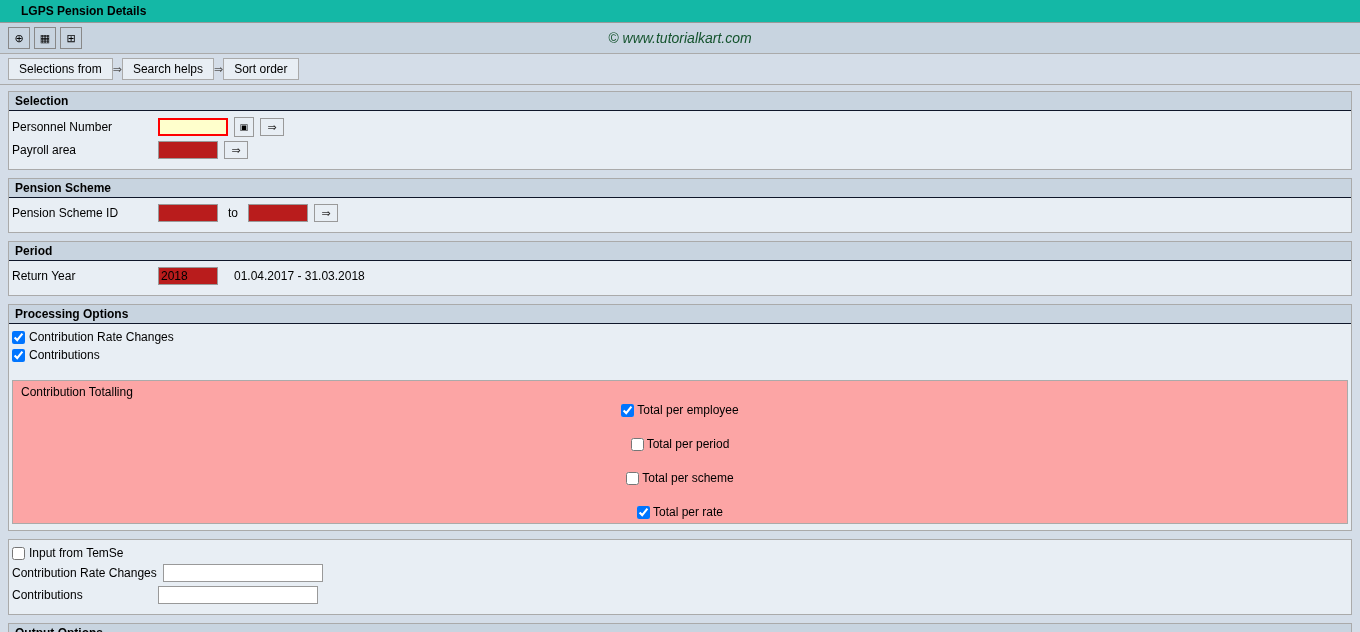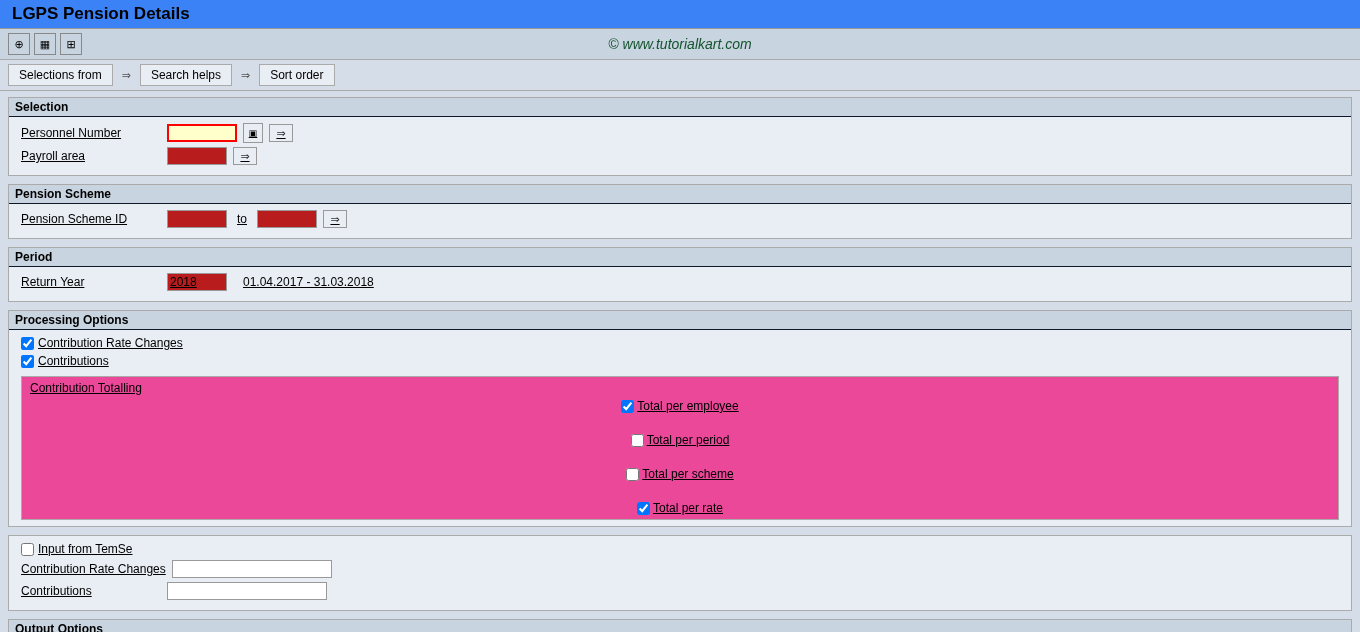--- a/index.html
+++ b/index.html
@@ -5,24 +5,24 @@
     * { box-sizing: border-box; margin: 0; padding: 0; }
     body {
       font-family: Arial, sans-serif;
       font-size: 12px;
       background: #d4dde8;
       color: #000;
       height: 632px;
       overflow: hidden;
     }
     .title-bar {
-      background: #3b82f6;
-      padding: 4px 12px;
+      background: #14b8a6;
+      padding: 4px 21px;
       font-weight: bold;
-      font-size: 17px;
+      font-size: 12px;
       border-bottom: 1px solid #999;
     }
     .toolbar {
       background: #c8d4e0;
       padding: 4px 8px;
       display: flex;
       align-items: center;
       border-bottom: 1px solid #aaa;
       gap: 6px;
       position: relative;
@@ -48,21 +48,21 @@
       left: 50%;
       transform: translateX(-50%);
       color: #14532d;
       font-size: 14px;
       font-style: italic;
     }
     .tab-bar {
       background: #d4dde8;
       padding: 4px 8px;
       display: flex;
-      gap: 9px;
+      gap: 0;
       align-items: center;
       border-bottom: 1px solid #aaa;
     }
     .tab-btn {
       background: #e8eef4;
       border: 1px solid #aaa;
       padding: 3px 10px;
       cursor: pointer;
       display: flex;
       align-items: center;
@@ -83,22 +83,21 @@
       padding: 0;
     }
     .section-header {
       background: #c8d4e0;
       padding: 2px 6px;
       font-weight: bold;
       font-size: 12px;
       border-bottom: 1px solid #0f172a;
     }
     .section-body {
-      padding: 6px 12px;
-      text-decoration: underline;
+      padding: 6px 3px;
     }
     .form-row {
       display: flex;
       align-items: center;
       margin-bottom: 4px;
       gap: 6px;
     }
     .form-label {
       min-width: 140px;
       font-size: 12px;
@@ -148,22 +147,22 @@
     }
     .checkbox-row {
       display: flex;
       align-items: center;
       gap: 4px;
       margin-bottom: 4px;
     }
     .subsection {
       border: 1px solid #aaa;
       padding: 4px 8px;
-      margin-top: 8px;
-      background: #ec4899;
+      margin-top: 18px;
+      background: #fca5a5;
     }
     .subsection-label {
       font-size: 12px;
       font-weight: normal;
       margin-bottom: 4px;
     }
     .checkbox-group {
       display: flex;
       align-items: center;
       gap: 20px;

